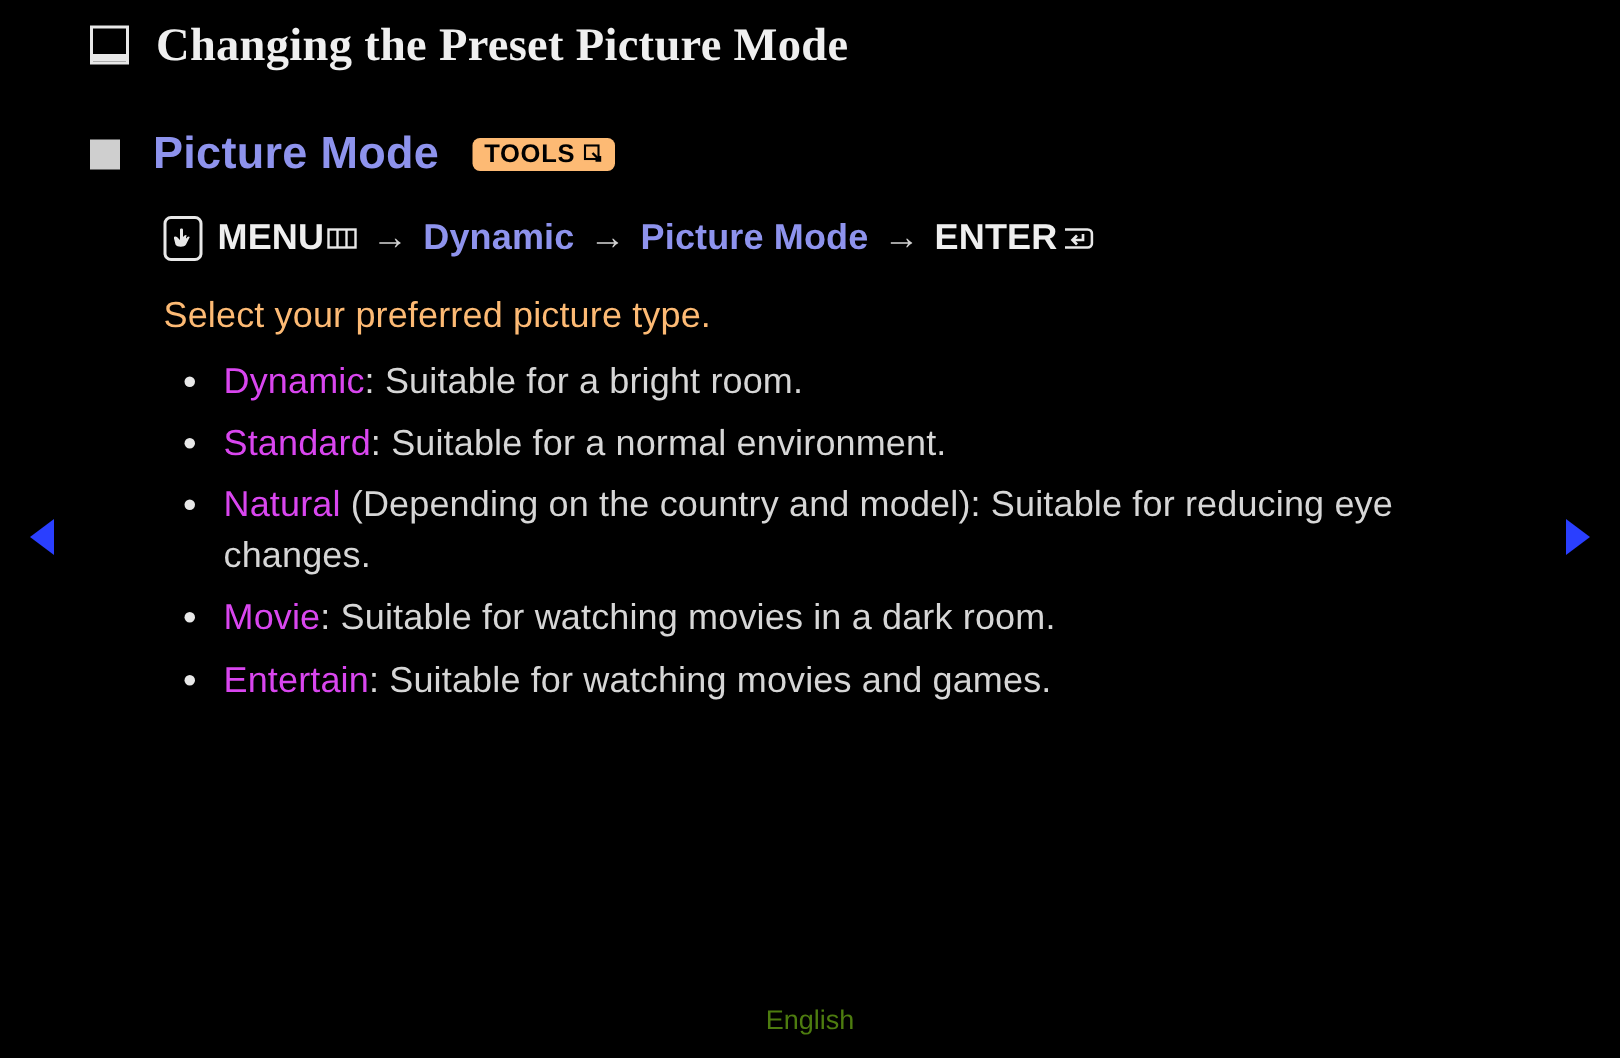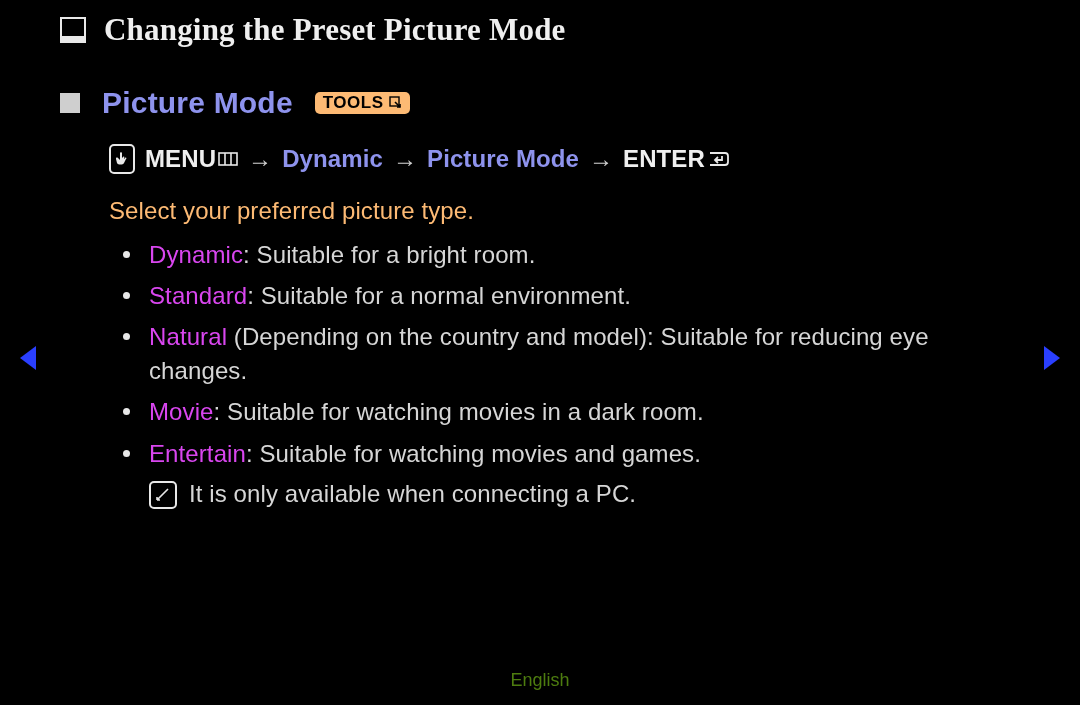--- a/index.html
+++ b/index.html
@@ -278,28 +278,20 @@
           <span class="mname">Standard</span><span class="qual"></span><span>: Suitable for a normal environment.</span>
         </li>
         <li>
           <span class="mname">Natural</span><span class="qual"> (Depending on the country and model)</span><span>: Suitable for reducing eye changes.</span>
         </li>
         <li>
           <span class="mname">Movie</span><span class="qual"></span><span>: Suitable for watching movies in a dark room.</span>
         </li>
         <li>
           <span class="mname">Entertain</span><span class="qual"></span><span>: Suitable for watching movies and games.</span>
-          <div class="subnote">
-            <span class="note-icon">
-              <svg width="16" height="16" viewBox="0 0 16 16">
-                  <path d="M2 13 L13 2 M2 13 L5 13 M2 13 L2 10" stroke="#e8e8e8" stroke-width="1.6" fill="none"></path>
-                </svg>
-            </span>
-            <span>It is only available when connecting a PC.</span>
-          </div>
         </li>
       </ul>
 
     </div>
   </div>
 
   <div class="nav-arrow left"></div>
   <div class="nav-arrow right"></div>
 
   <div class="footer">English</div>

